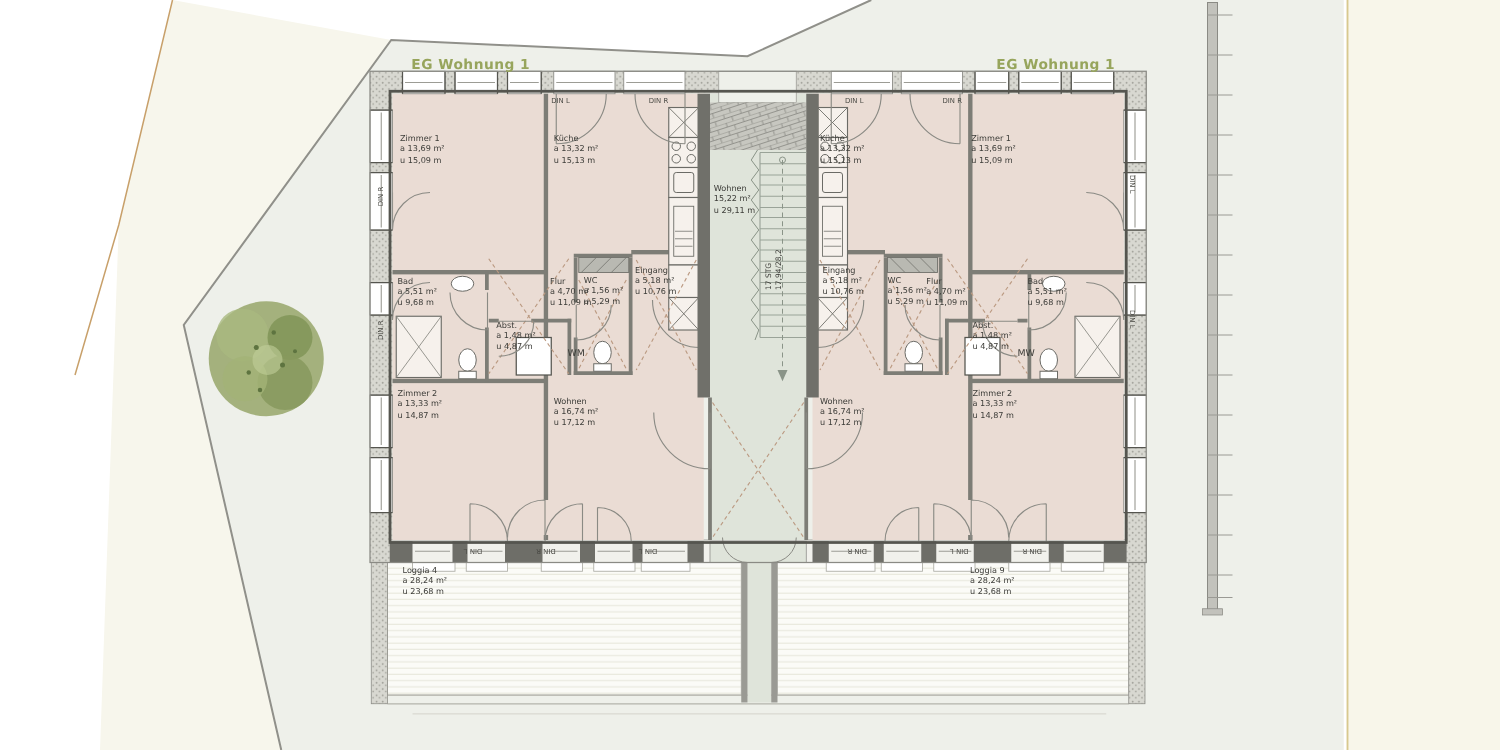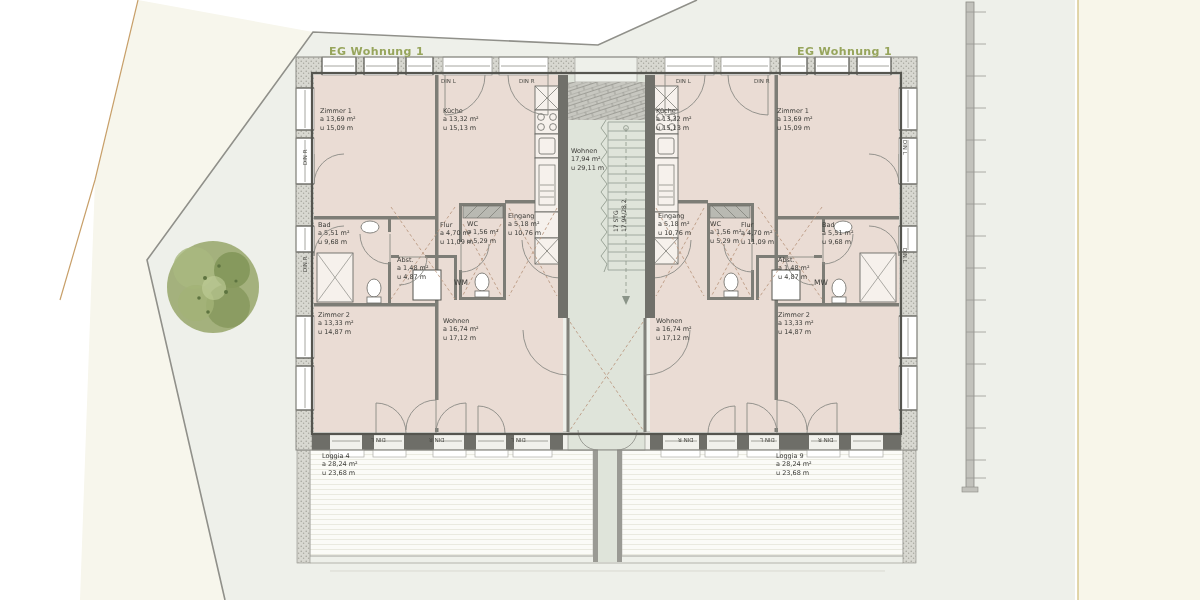--- a/index.html
+++ b/index.html
@@ -340,21 +340,21 @@
         <span>u 17,12 m</span>
   </div>
   <div class="rlabel" style="left:776px;top:452px">
     <span>Loggia 9</span>
         <span>a 28,24 m²</span>
         <span>u 23,68 m</span>
   </div>
 
   <div class="rlabel" style="left:571px;top:147px">
     <span>Wohnen</span>
-        <span>17,94 m²</span>
+        <span>15,22 m²</span>
         <span>u 29,11 m</span>
   </div>
   <div class="stairtext" style="left:612px;top:232px">
     <span style="display:block">17 STG</span>
     <span style="display:block">17,94/28,2</span>
   </div>
 
   <div class="wmbox" style="left:418px;top:278px">WM</div>
   <div class="wmbox" style="left:778px;top:278px">MW</div>
 

